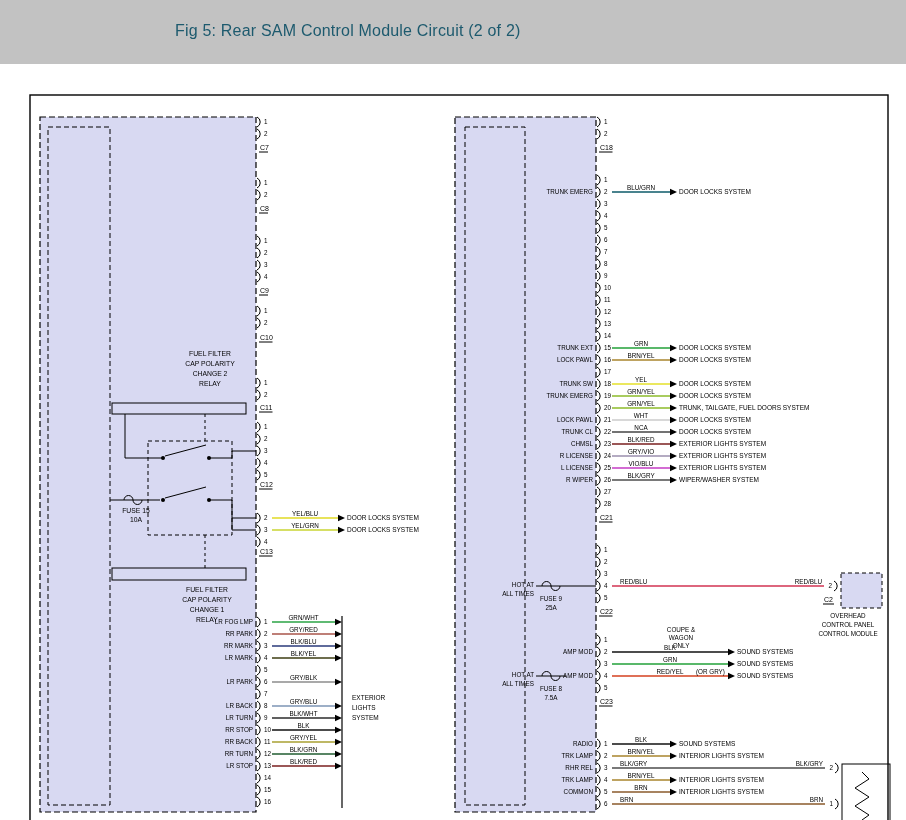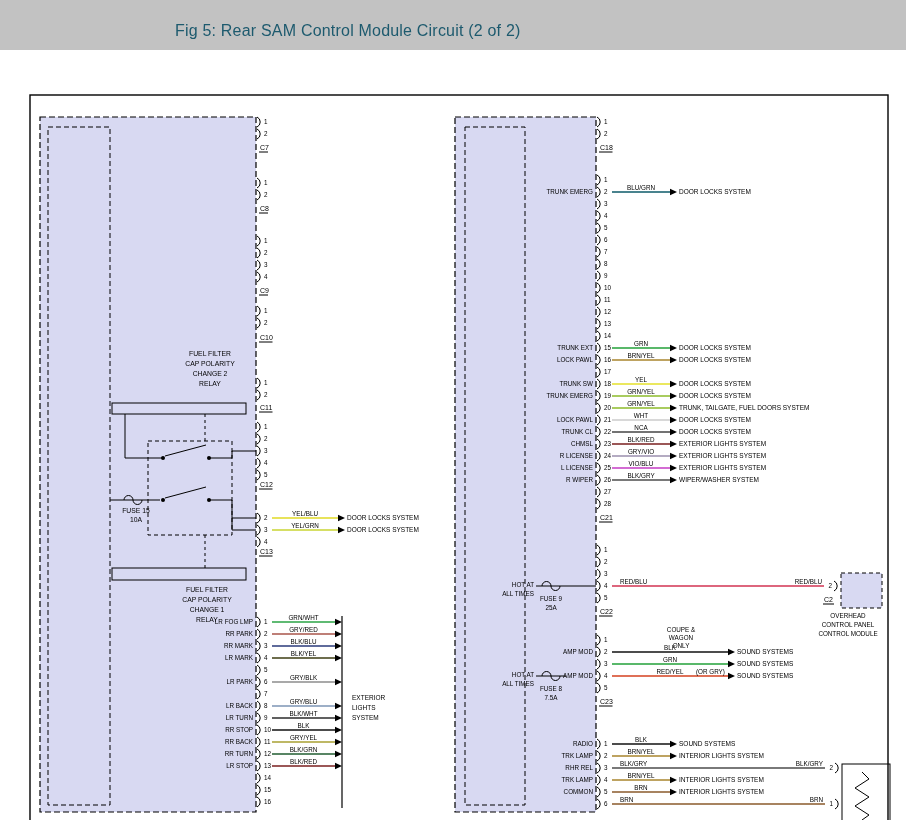--- a/index.html
+++ b/index.html
@@ -1,18 +1,18 @@
 <!DOCTYPE html>
 <html><head>
 <meta charset="utf-8">
 <style>
   html,body{margin:0;padding:0;}
   body{width:906px;height:820px;background:#ffffff;position:relative;overflow:hidden;
        font-family:"Liberation Sans",sans-serif;}
-  .header{position:absolute;top:0;left:0;width:906px;height:50px;background:#c2c2c2;}
+  .header{position:absolute;top:0;left:0;width:906px;height:64px;background:#c2c2c2;}
   .title{position:absolute;left:175px;top:22px;font-size:16px;color:#1d5a6e;letter-spacing:.2px;white-space:nowrap;}
   #diagram{position:absolute;top:0;left:0;}
   svg text{font-family:"Liberation Sans",sans-serif;}
 </style>
 </head>
 <body>
 
 <div class="page">
   <div class="header" style="background: rgb(194, 194, 194);">
     <span class="title" style="color: rgb(29, 90, 110);">Fig 5: Rear SAM Control Module Circuit (2 of 2)</span>

